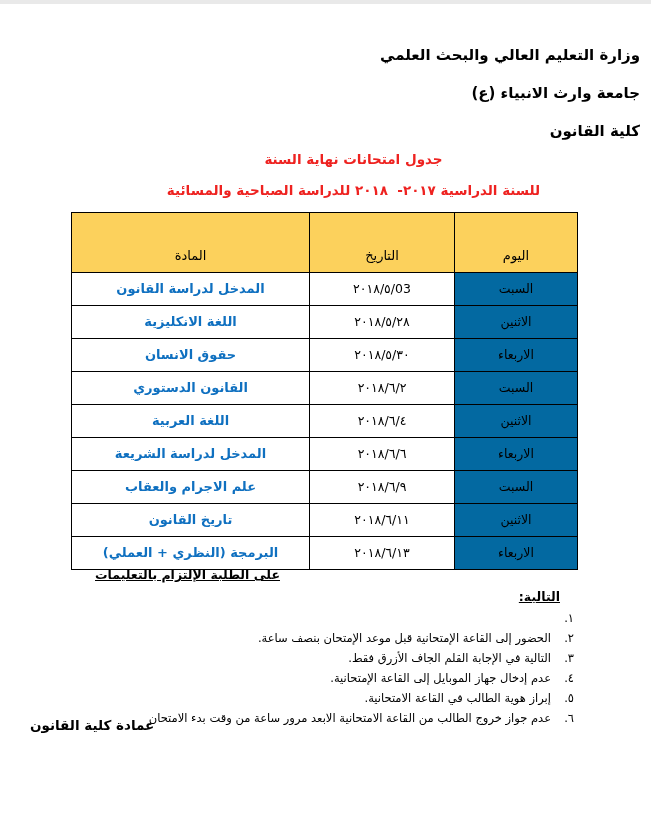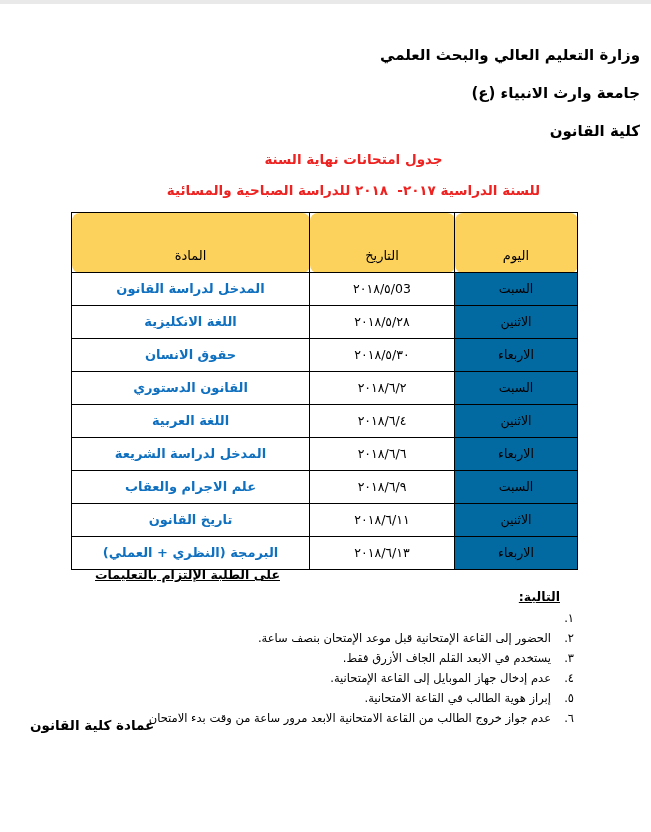--- a/index.html
+++ b/index.html
@@ -39,21 +39,20 @@
     box-sizing:border-box;
     overflow:hidden;
   }
   table.exam thead th {
     height:60px;
     background:#fcd15c;
     vertical-align:bottom;
     padding-bottom:9px;
     font-weight:normal;
     font-size:13px;
-    border-radius:8px;
   }
   table.exam tbody td {
     height:33px;
     vertical-align:top;
     padding-top:8px;
     font-size:12.5px;
     background:#ffffff;
   }
   table.exam tbody td.day-cell { background:#0369a1; }
   table.exam tbody td.subject-cell {
@@ -166,21 +165,21 @@
 <div class="notes" id="notes">
     <div class="note">
       <span class="num">١.</span>
     </div>
     <div class="note">
       <span class="num">٢.</span>
       <span class="txt">الحضور إلى القاعة الإمتحانية قبل موعد الإمتحان بنصف ساعة.</span>
     </div>
     <div class="note">
       <span class="num">٣.</span>
-      <span class="txt">يستخدم في الابعد القلم الجاف الأزرق فقط.</span>
+      <span class="txt">التالية في الإجابة القلم الجاف الأزرق فقط.</span>
     </div>
     <div class="note">
       <span class="num">٤.</span>
       <span class="txt">عدم إدخال جهاز الموبايل إلى القاعة الإمتحانية.</span>
     </div>
     <div class="note">
       <span class="num">٥.</span>
       <span class="txt">إبراز هوية الطالب في القاعة الامتحانية.</span>
     </div>
     <div class="note">

